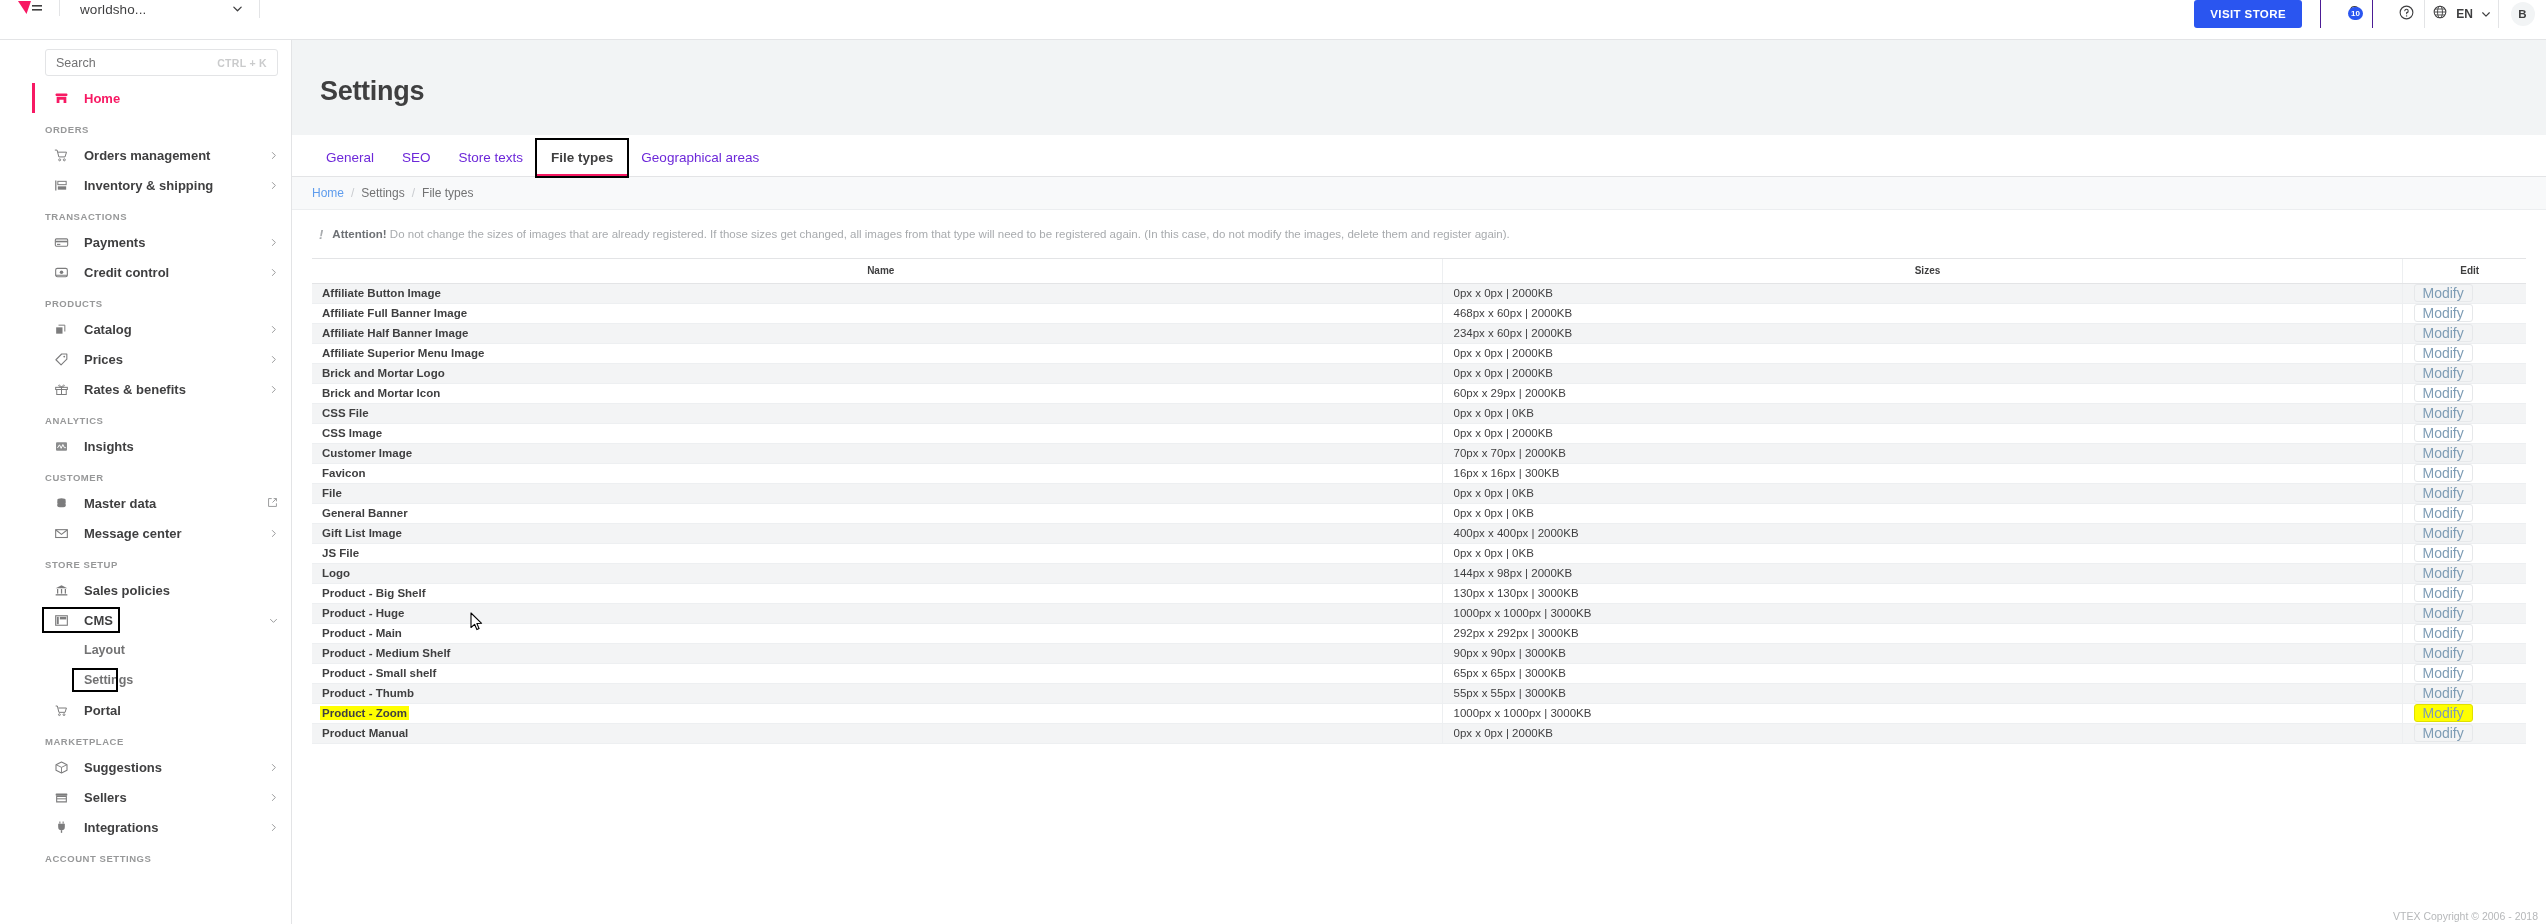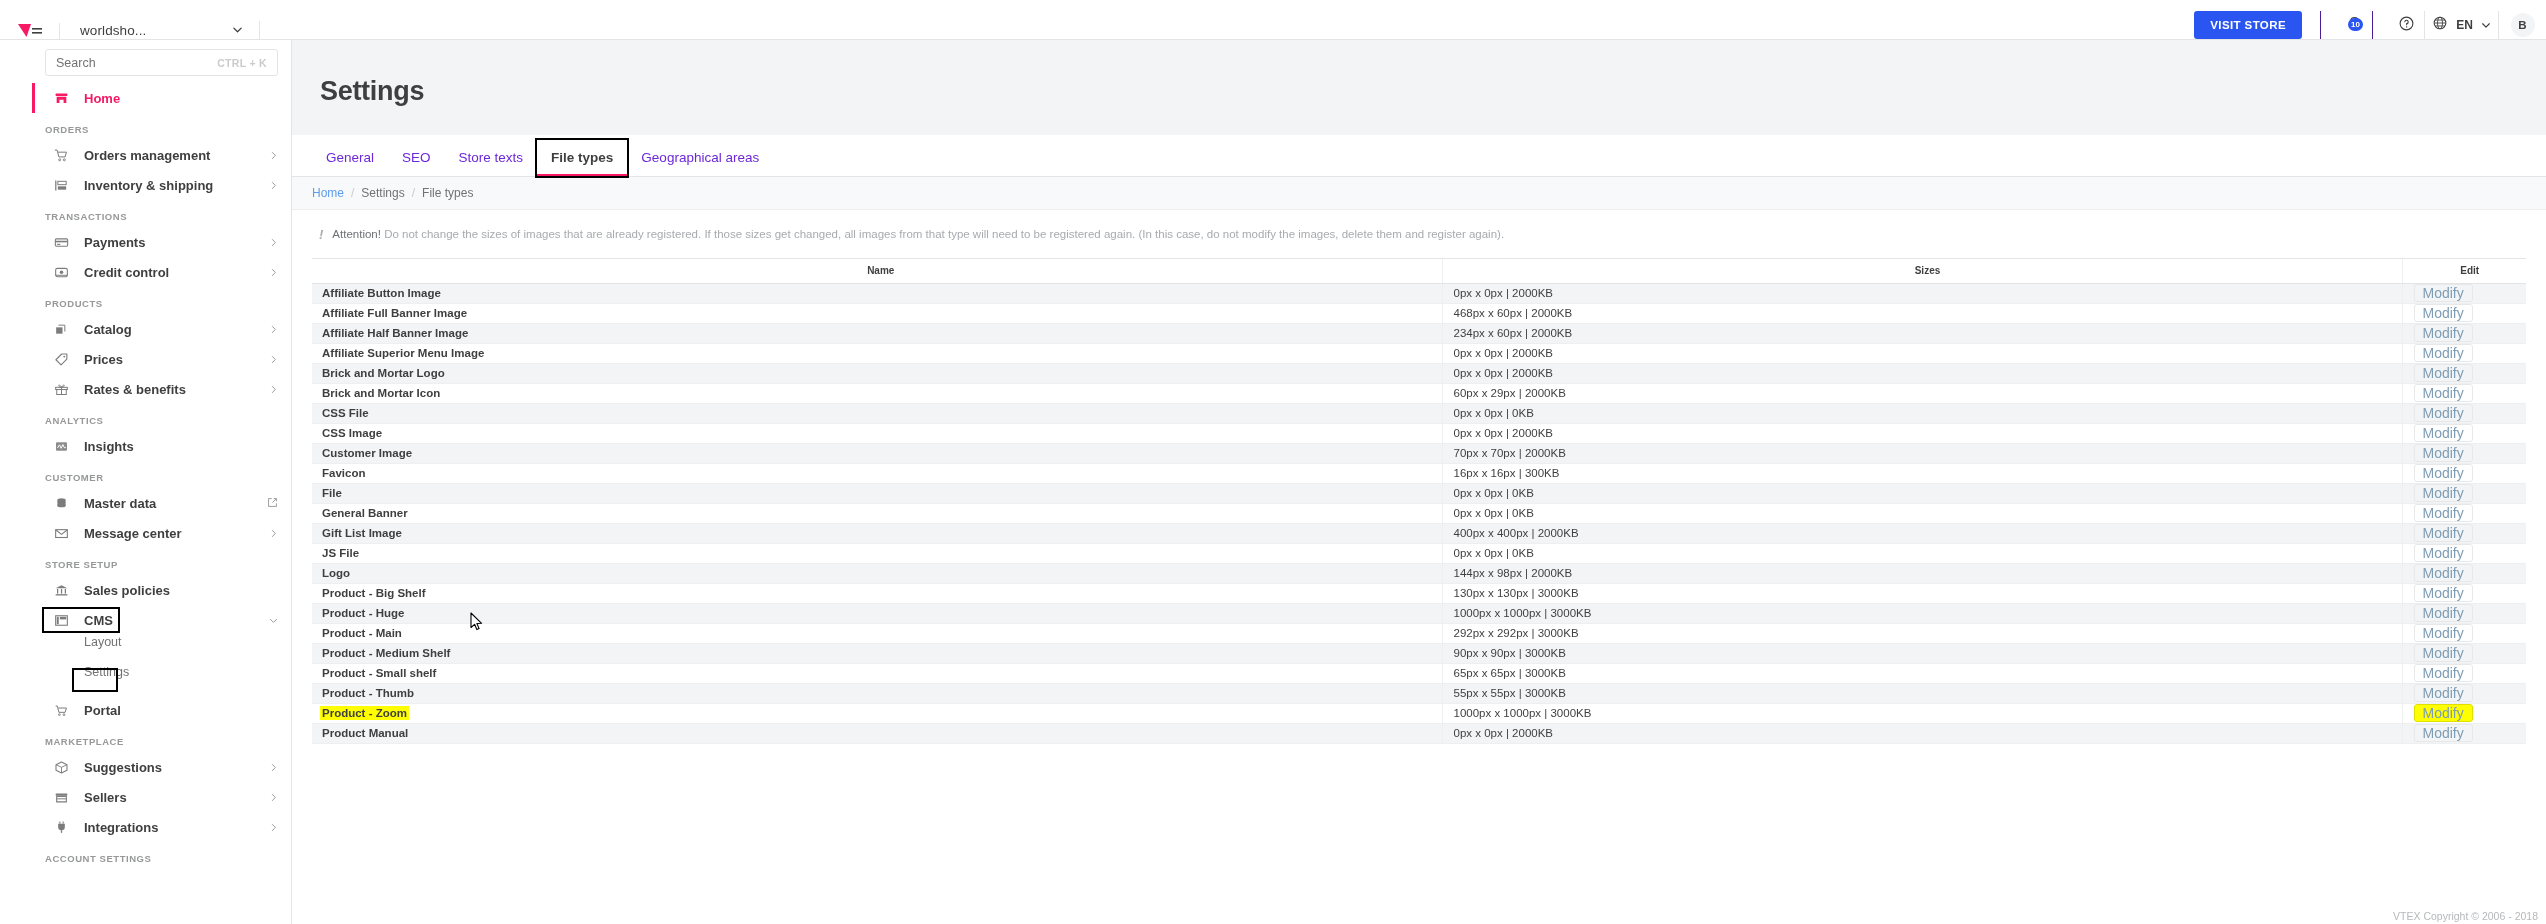--- a/index.html
+++ b/index.html
@@ -7,21 +7,21 @@
     width: 2546px; height: 924px;
     font-family: "Liberation Sans", sans-serif;
     background: #fff; overflow: hidden;
   }
   #app { position: relative; width: 2546px; height: 924px; display: flex; flex-direction: column; }
 
   
   .topbar {
     height: 40px; min-height: 40px; background: #fff;
     border-bottom: 1px solid #e3e4e6;
-    display: flex; align-items: flex-end;
+    display: flex; align-items: flex-start;
   }
   .logo-cell {
     width: 60px; display: flex; align-items: center; justify-content: center;
     border-right: 1px solid #e3e4e6;
   }
   .vtex-logo { display: block; }
   .account-cell {
     width: 200px; display: flex; align-items: center; justify-content: space-between;
     padding: 0 16px 0 20px; border-right: 1px solid #e3e4e6;
   }
@@ -88,22 +88,22 @@
   .nav-item.active { color: #f71963; }
   .nav-item.active::before {
     content: ""; position: absolute; left: 0; top: 0; bottom: 0; width: 3px; background: #f71963;
   }
   .nav-item .arrow { position: absolute; right: 13px; }
   .nav-section {
     font-size: 9.5px; color: #979899; font-weight: 700; letter-spacing: .55px;
     padding: 11px 0 5px 13px; text-transform: uppercase;
   }
   .sub-item {
-    height: 30px; display: flex; align-items: flex-start;
-    padding-left: 52px; font-size: 12.5px; color: #727273; cursor: pointer;
+    height: 30px; display: flex; align-items: center;
+    padding-left: 52px; font-size: 12.5px; color: #727273; cursor: pointer; font-weight: bold;
   }
   .sub-hl { position: relative; }
   .sub-hl .hlb {
     position: absolute; left: 40px; top: 3px; width: 46px; height: 24px;
     border: 2px solid #000; pointer-events: none;
   }
   .nav-cms-hl { position: relative; }
   .nav-cms-hl .hlb {
     position: absolute; left: 10px; top: 2px; width: 78px; height: 26px;
     border: 2px solid #000; pointer-events: none;
@@ -137,21 +137,21 @@
     font-size: 12px; color: #727273;
   }
   .crumb-link { color: #5e9ced; cursor: pointer; }
   .crumb-sep { color: #c9ccd0; }
 
   .attention {
     display: flex; align-items: flex-start; gap: 9px;
     padding: 17px 20px 16px 27px; font-size: 11.5px; color: #a8abae; line-height: 1.3;
   }
   .attn-ic { font-style: italic; font-weight: 700; color: #a8abae; font-size: 13px; line-height: 1; padding-top: 1px; }
-  .attn-strong { font-weight: 400; color: #6e7175; text-align: center; }
+  .attn-strong { font-weight: 700; color: #6e7175; text-align: center; }
 
   
   .tbl-wrap { padding: 0 20px 0 20px; }
   table.ft { width: 100%; border-collapse: collapse; table-layout: fixed; }
   table.ft th {
     font-size: 10px; color: #3f3f40; font-weight: 700;
     padding: 6px 0 7px 0; border-top: 1px solid #e3e4e6; border-bottom: 1px solid #e3e4e6;
     text-align: center;
   }
   table.ft td {

